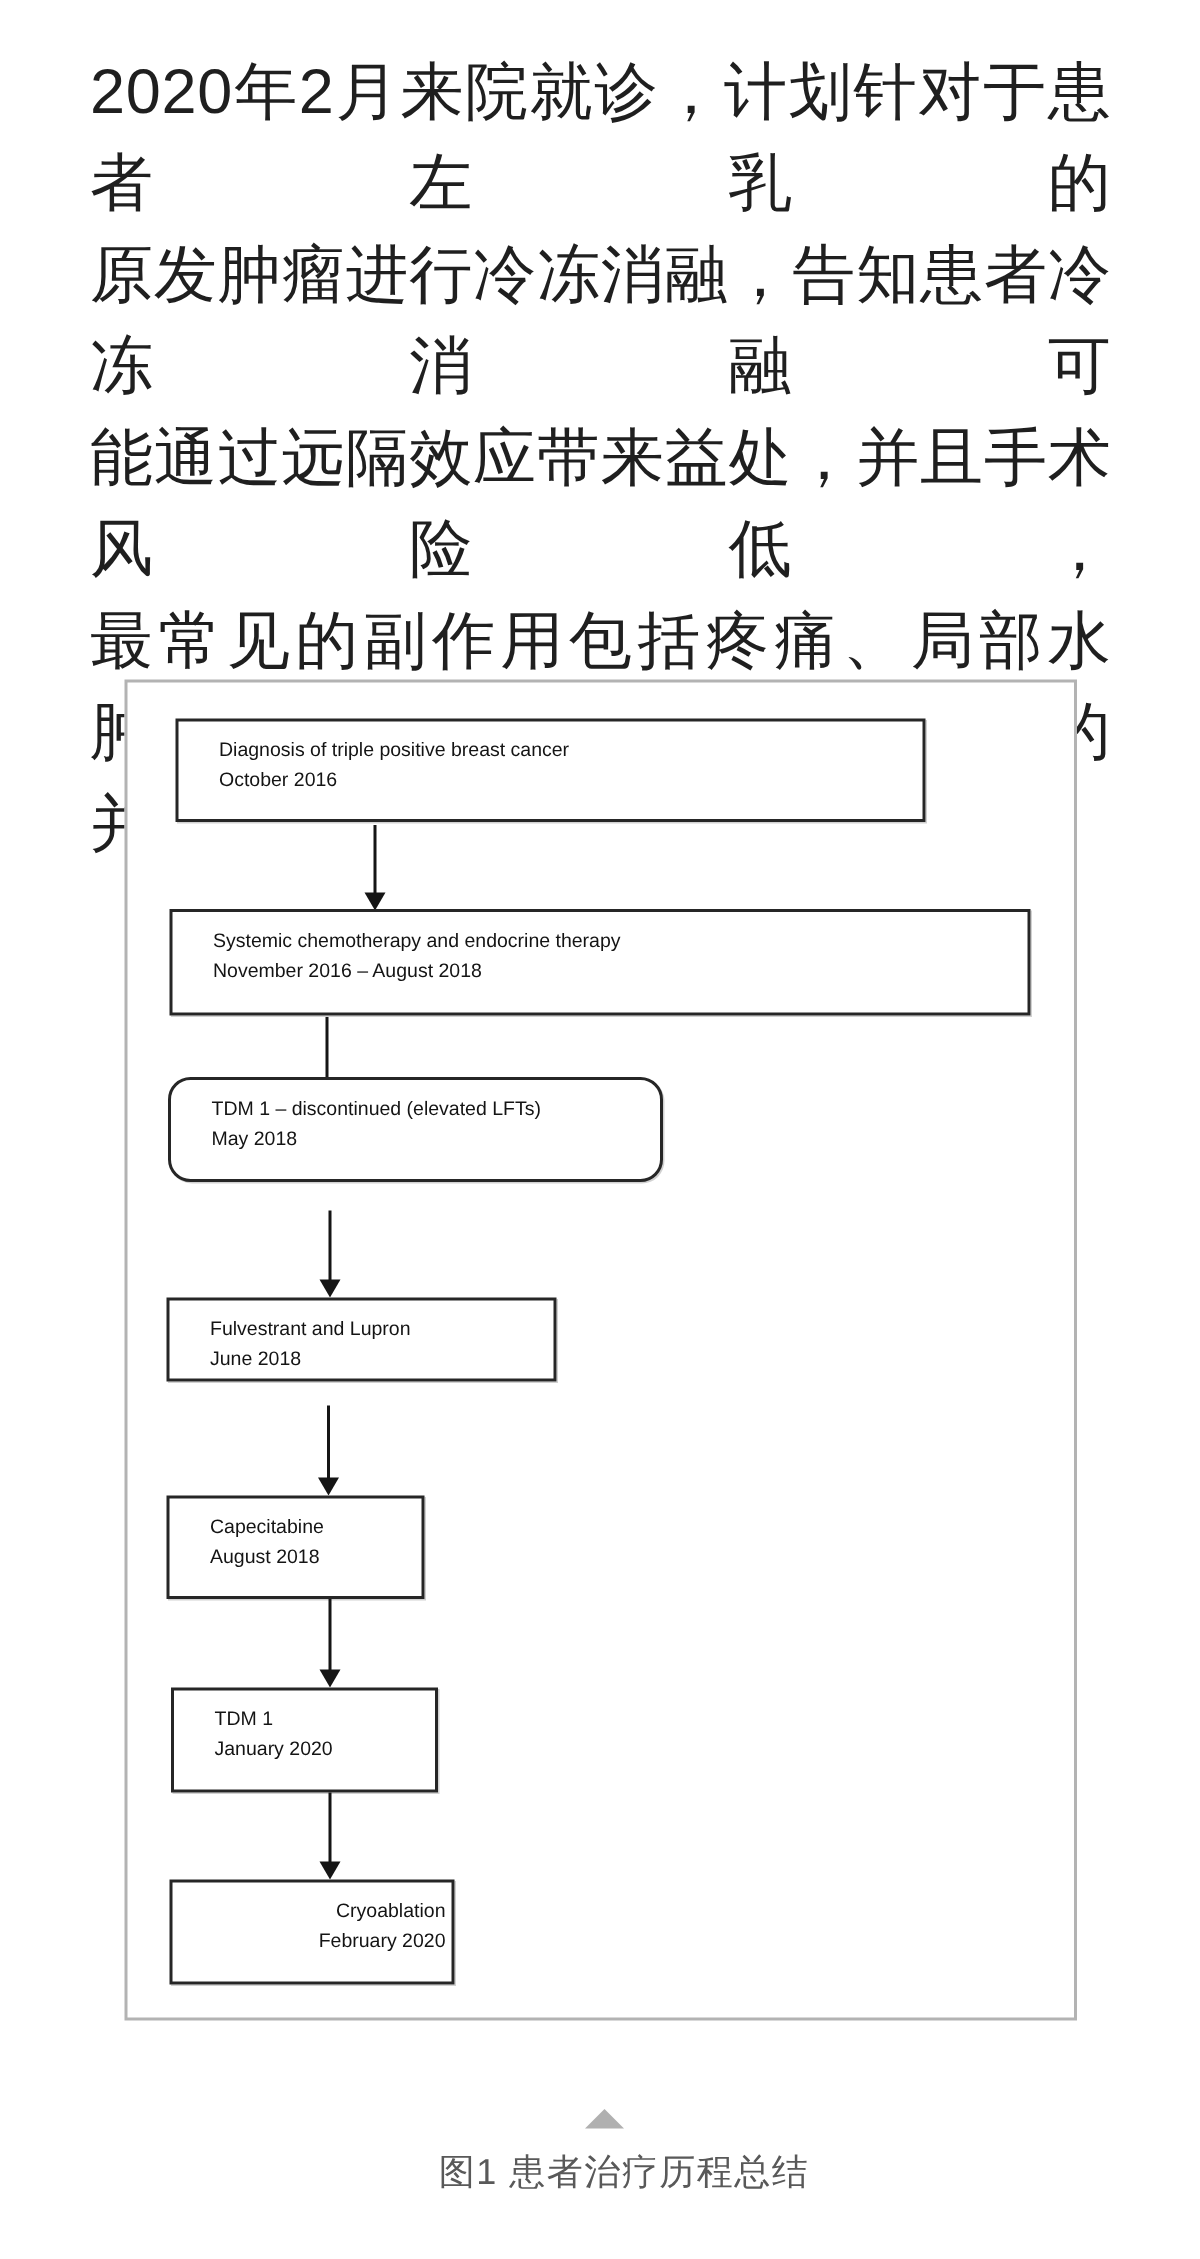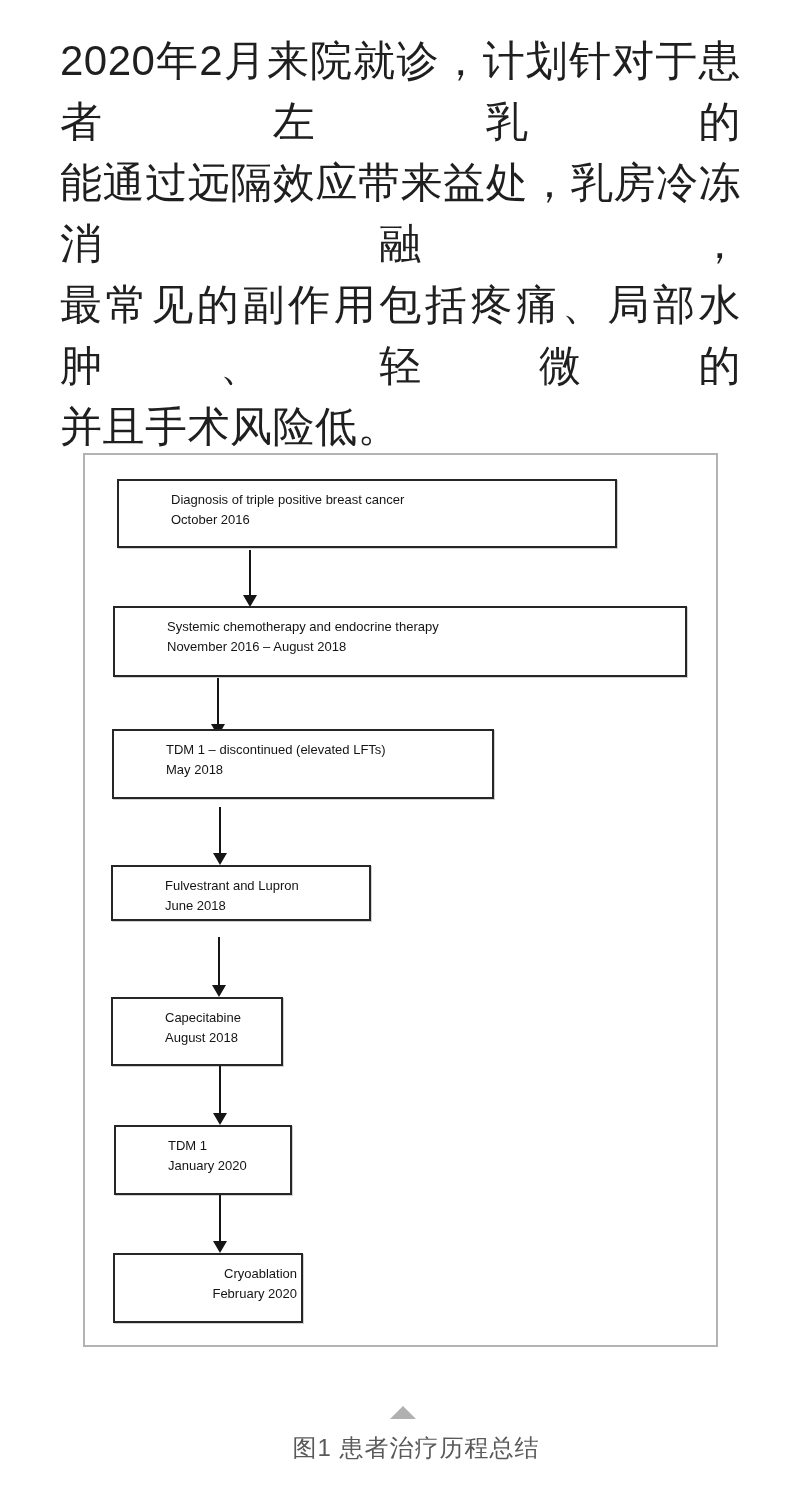--- a/index.html
+++ b/index.html
@@ -40,28 +40,28 @@
     width: 635px;
     height: 894px;
     border: 2px solid #b3b3b3;
     background: #ffffff;
   }
   .fbox {
     position: absolute;
     border: 2px solid #262626;
     background: #ffffff;
     box-shadow: 1px 1px 0 rgba(0,0,0,0.18);
-    padding: 9px 4px 0 52px;
+    padding: 9px 4px 0 27px;
     font-size: 13px;
     line-height: 20px;
     color: #141414;
   }
   .b1 { left: 32px; top: 24px;  width: 500px; height: 69px; }
   .b2 { left: 28px; top: 151px; width: 574px; height: 71px; }
-  .b3 { left: 27px; top: 274px; width: 382px; height: 70px; }
+  .b3 { left: 27px; top: 263px; width: 330px; height: 70px; border-radius: 15px; }
   .b4 { left: 26px; top: 410px; width: 260px; height: 56px; }
   .b5 { left: 26px; top: 542px; width: 172px; height: 69px; }
   .b6 { left: 29px; top: 670px; width: 178px; height: 70px; }
   .b7 { left: 28px; top: 798px; width: 190px; height: 70px; text-align: right; }
 
   .farrow { position: absolute; width: 14px; }
   .a1 { left: 158px; top: 95px;  height: 57px; }
   .a2 { left: 126px; top: 223px; height: 58px; }
   .a3 { left: 128px; top: 352px; height: 58px; }
   .a4 { left: 127px; top: 482px; height: 60px; }
@@ -105,21 +105,22 @@
     color: #595959;
   }
 </style>
 </head>
 <body>
 
 <div class="page">
 
   <div class="cn-paragraph">
     <div class="cn-line">2020年2月来院就诊，计划针对于患者左乳的</div>
-    <div class="cn-line">能通过远隔效应带来益处，乳房冷冻消融，</div>
+    <div class="cn-line">原发肿瘤进行冷冻消融，告知患者冷冻消融可</div>
+    <div class="cn-line">能通过远隔效应带来益处，并且手术风险低，</div>
     <div class="cn-line">最常见的副作用包括疼痛、局部水肿、轻微的</div>
     <div class="cn-line last">并且手术风险低。</div>
   </div>
 
   <div class="figure-frame">
 
     <div class="fbox b1">
       <div>Diagnosis of triple positive breast cancer</div>
       <div>October 2016</div>
     </div>

